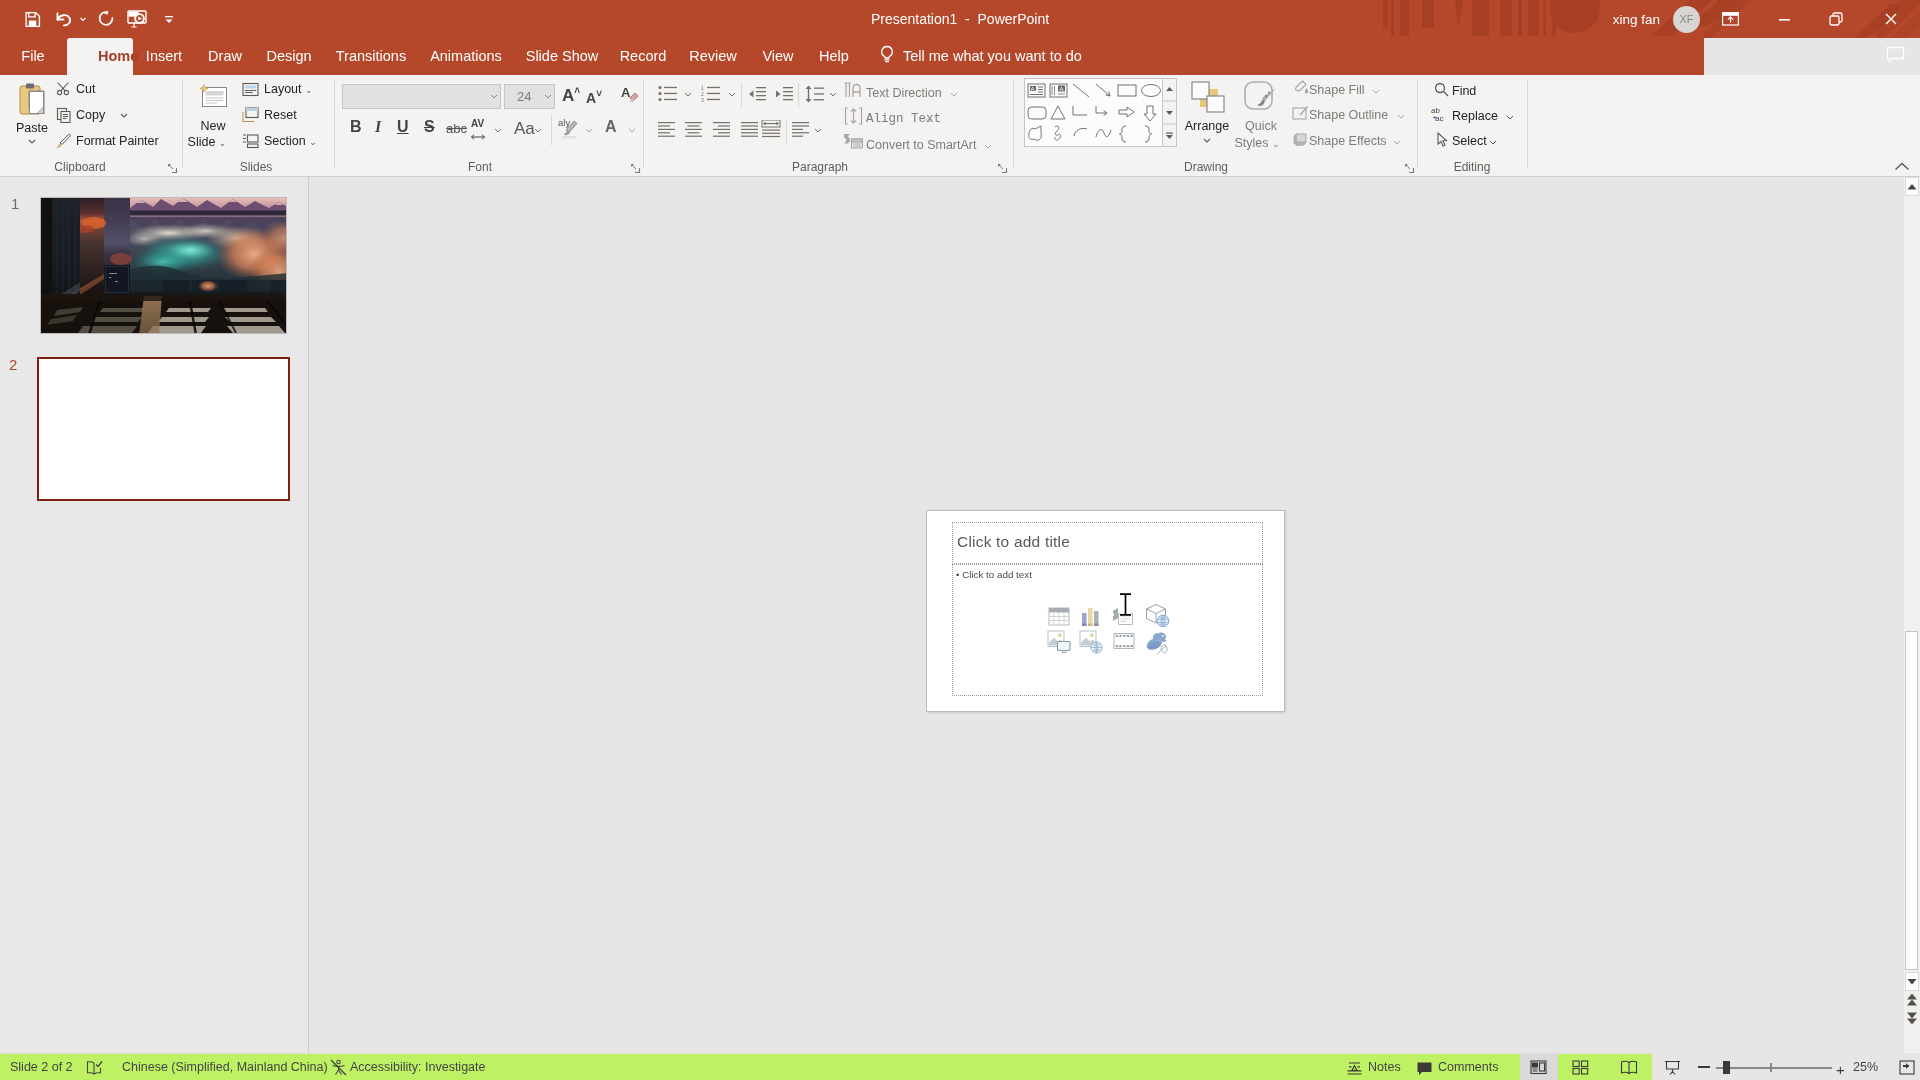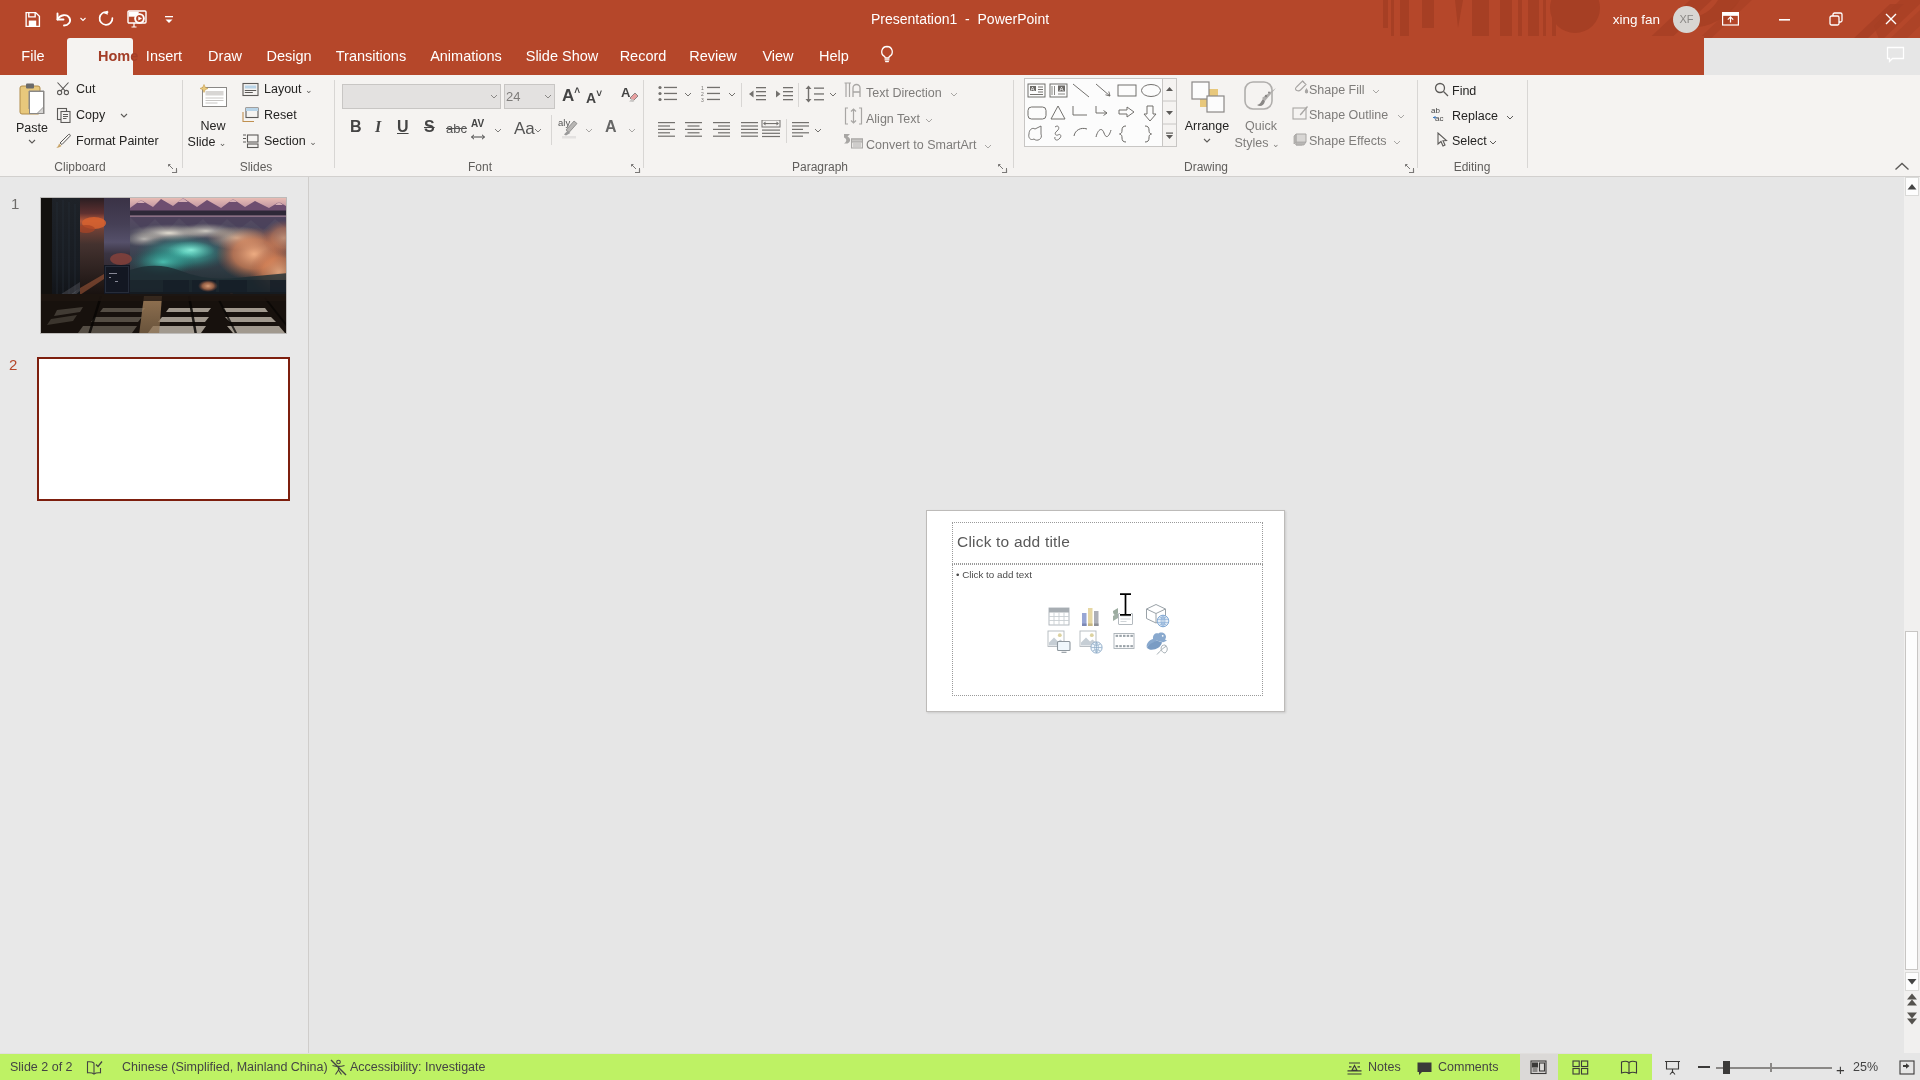--- a/index.html
+++ b/index.html
@@ -130,20 +130,21 @@
     <div class="tab" style="left:419px;width:94px;">Animations</div>
     <div class="tab" style="left:517px;width:90px;">Slide Show</div>
     <div class="tab" style="left:609px;width:68px;">Record</div>
     <div class="tab" style="left:680px;width:66px;">Review</div>
     <div class="tab" style="left:750px;width:56px;">View</div>
     <div class="tab" style="left:808px;width:52px;">Help</div>
     <svg width="18" height="18" viewBox="0 0 18 18" style="position:absolute;left:878px;top:9px" fill="none" stroke="#fff" stroke-width="1.3">
         <path d="M9 1.5 a5.3 5.3 0 0 1 2.6 9.9 c-0.6 0.4 -0.8 0.8 -0.8 1.6 h-3.6 c0 -0.8 -0.2 -1.2 -0.8 -1.6 A5.3 5.3 0 0 1 9 1.5 Z"></path>
         <path d="M7 14.8 h4 M7.6 16.6 h2.8" stroke-linecap="round"></path>
       </svg>
+    <div class="tab" style="left:903px;width:230px;text-align:left;">Tell me what you want to do</div>
     <svg width="19" height="18" viewBox="0 0 19 18" style="position:absolute;left:1886px;top:10px" fill="none" stroke="#fff" stroke-width="1.3">
         <path d="M1.5 1.5 H17.5 V12.5 H6.5 L3.5 15.5 V12.5 H1.5 Z"></path>
       </svg>
   </div>
   <div id="ribbon">
     <div class="vsep" style="left:182px"></div>
     <div class="vsep" style="left:334px"></div>
     <div class="vsep" style="left:643px"></div>
     <div class="vsep" style="left:1013px"></div>
     <div class="vsep" style="left:1417px"></div>
@@ -213,21 +214,21 @@
         <rect x="5.5" y="11" width="10.5" height="3.5"></rect>
       </svg>
     <div class="rbtn-text" style="position:absolute;left:264px;top:59px;">Section <span style="font-size:9px;color:#5C5A58">⌄</span></div>
     <div class="grouplabel" style="left:196px;width:120px;">Slides</div>
     
     <div style="position:absolute;left:342px;top:9px;width:146px;height:25px;background:#E3E1E0;border:1px solid #C8C6C4;"></div>
     <div style="position:absolute;left:487px;top:9px;width:14px;height:25px;background:#E3E1E0;border:1px solid #C8C6C4;border-left:none;"></div>
     <svg width="8" height="5" viewBox="0 0 8 5" style="position:absolute;left:490px;top:19px" fill="none" stroke="#8A8886" stroke-width="1">
         <path d="M1 1 L4 4 L7 1"></path>
       </svg>
-    <div style="position:absolute;left:504px;top:9px;width:38px;height:25px;background:#E3E1E0;border:1px solid #C8C6C4;color:#7E7C7A;font-size:13px;line-height:24px;padding-left:1px;">24</div>
+    <div style="position:absolute;left:504px;top:9px;width:38px;height:25px;background:#E3E1E0;border:1px solid #C8C6C4;color:#7E7C7A;font-size:13px;line-height:24px;padding-left:12px;">24</div>
     <div style="position:absolute;left:541px;top:9px;width:14px;height:25px;background:#E3E1E0;border:1px solid #C8C6C4;border-left:none;"></div>
     <svg width="8" height="5" viewBox="0 0 8 5" style="position:absolute;left:544px;top:19px" fill="none" stroke="#8A8886" stroke-width="1">
         <path d="M1 1 L4 4 L7 1"></path>
       </svg>
     <div style="position:absolute;left:562px;top:10px;font-size:17px;color:#444;font-weight:bold;">A<span style="font-size:10px;vertical-align:7px;">˄</span></div>
     <div style="position:absolute;left:586px;top:13px;font-size:14px;color:#444;font-weight:bold;">A<span style="font-size:10px;vertical-align:6px;">˅</span></div>
     <svg width="19" height="19" viewBox="0 0 19 19" style="position:absolute;left:620px;top:10px">
         <text x="1" y="12" font-size="13" fill="#444" font-weight="bold" font-family="Liberation Sans">A</text>
         <path d="M10 13 L15 8 L18 11 L13 16 Z" fill="#E8A0A0" stroke="#666" stroke-width="0.7"></path>
         <path d="M9 16.5 L12 13.5 L14.5 16 L13 17 Z" fill="#C8C6C4"></path>
@@ -388,21 +389,21 @@
         <path d="M0.5 2 H7" stroke-width="1"></path>
       </svg>
     <div class="rbtn-text gray" style="position:absolute;left:866px;top:11px;">Text Direction</div>
     <svg width="8" height="5" viewBox="0 0 8 5" style="position:absolute;left:950px;top:17px" fill="none" stroke="#A8A6A4" stroke-width="1">
         <path d="M1 1 L4 4 L7 1"></path>
       </svg>
     <svg width="19" height="18" viewBox="0 0 19 18" style="position:absolute;left:844px;top:32px" fill="none" stroke="#A8A6A4" stroke-width="1.2">
         <path d="M4 1 H1.5 V17 H4 M15 1 H17.5 V17 H15"></path>
         <path d="M9.5 2 V16 M7 4.5 L9.5 2 L12 4.5 M7 13.5 L9.5 16 L12 13.5"></path>
       </svg>
-    <div class="rbtn-text gray" style="position:absolute;left:866px;top:37px;">Align Text</div>
+    <div class="rbtn-text gray" style="position:absolute;left:866px;top:37px;font-family:Liberation Mono, monospace;">Align Text</div>
     <svg width="8" height="5" viewBox="0 0 8 5" style="position:absolute;left:925px;top:43px" fill="none" stroke="#A8A6A4" stroke-width="1">
         <path d="M1 1 L4 4 L7 1"></path>
       </svg>
     <svg width="21" height="18" viewBox="0 0 21 18" style="position:absolute;left:843px;top:58px">
         <path d="M1 1 L7 1 L4.5 3.5 C8 5 8 9 4.5 10.5 L1 10.5 C4 8.5 4 6 1 4.5 Z" fill="#A8A6A4"></path>
         <rect x="8.5" y="6" width="11" height="9" fill="#E8E6E4" stroke="#A8A6A4" stroke-width="1"></rect>
         <rect x="8.5" y="6" width="11" height="3" fill="#C8C6C4" stroke="#A8A6A4" stroke-width="1"></rect>
         <path d="M10 11 h8 M10 13 h8" stroke="#A8A6A4" stroke-width="0.8"></path>
       </svg>
     <div class="rbtn-text gray" style="position:absolute;left:866px;top:63px;">Convert to SmartArt</div>

